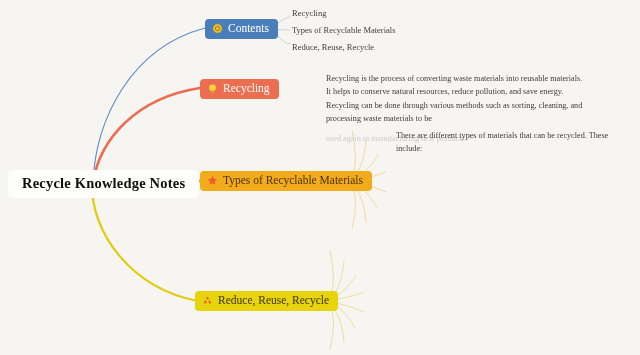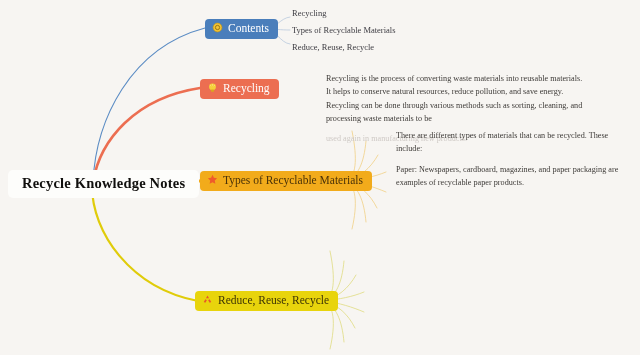--- a/index.html
+++ b/index.html
@@ -26,20 +26,21 @@
     color:#100f0d;
     letter-spacing:.2px;
     white-space:nowrap;
     box-shadow:0 0 0 0 rgba(0,0,0,0);
   }
 
   
   .node{
     position:absolute;
     display:flex;
+    align-items:center;
     gap:5px;
     padding:3px 9px 4px 7px;
     border-radius:4px;
     white-space:nowrap;
     font-family:"Liberation Serif", serif;
     font-size:11.5px;
     line-height:1.1;
   }
   .node .ico{
     width:11px;height:11px;
@@ -206,17 +207,16 @@
     <div class="sub-item">Reduce, Reuse, Recycle</div>
   </div>
 
   <div class="body-text txt-recycling">
     <p>Recycling is the process of converting waste materials into reusable materials. It helps to conserve natural resources, reduce pollution, and save energy. Recycling can be done through various methods such as sorting, cleaning, and processing waste materials to be</p>
     <p class="fade">used again in manufacturing new products.</p>
   </div>
 
   <div class="body-text txt-types">
     <p>There are different types of materials that can be recycled. These include:</p>
-    <p>Paper: Newspapers, cardboard, magazines, and paper packaging are examples of recyclable paper products.</p>
   </div>
 
 
 </div>
 
 </body></html>

